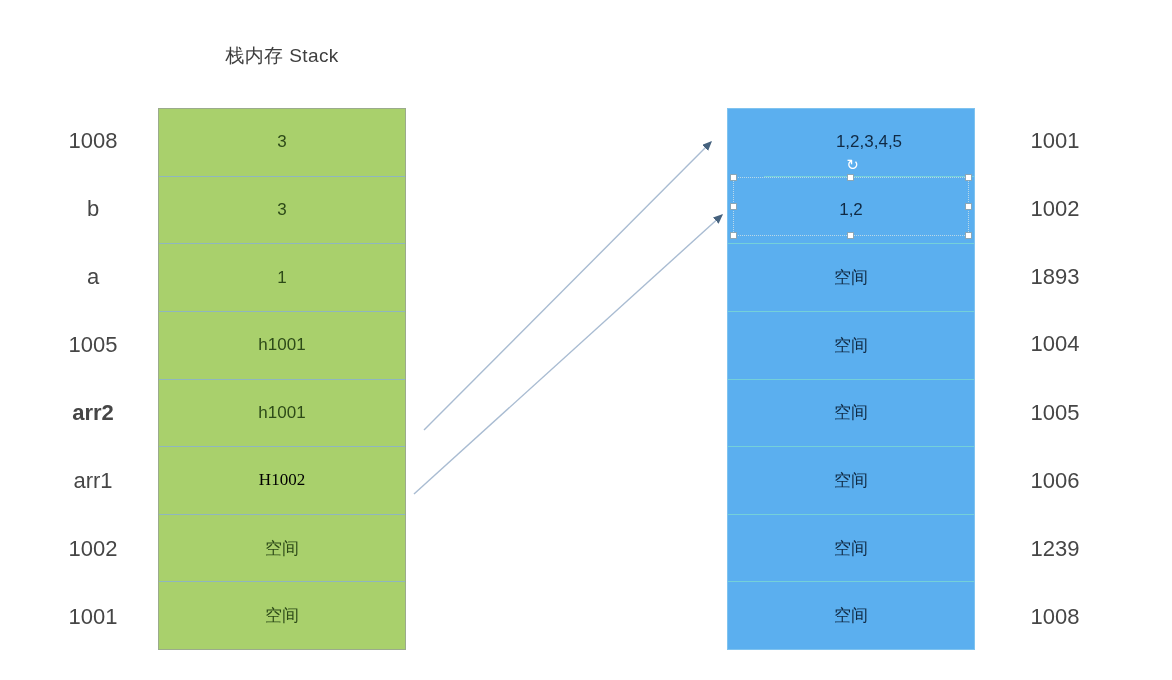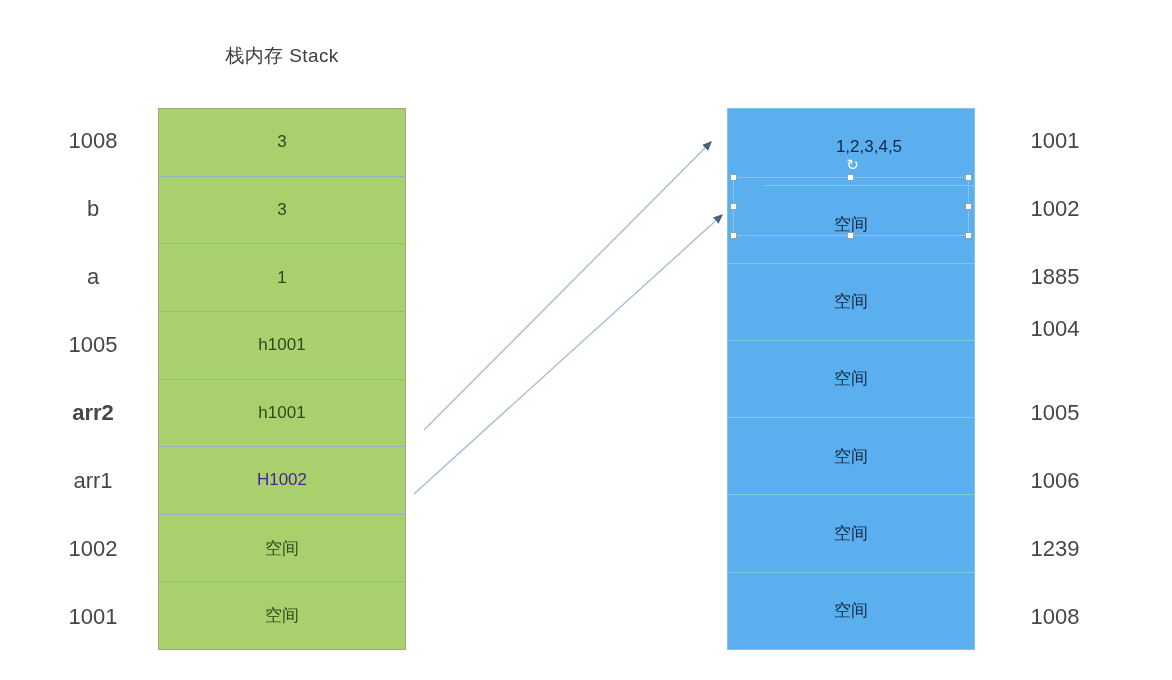--- a/index.html
+++ b/index.html
@@ -162,36 +162,39 @@
       </div>
     <div class="mem-cell" style="color: rgb(45, 74, 24); border-bottom-color: rgb(143, 182, 192);">
         <span>1</span>
       </div>
     <div class="mem-cell" style="color: rgb(45, 74, 24); border-bottom-color: rgb(143, 182, 192);">
         <span>h1001</span>
       </div>
     <div class="mem-cell" style="color: rgb(45, 74, 24); border-bottom-color: rgb(143, 182, 192);">
         <span>h1001</span>
       </div>
-    <div class="mem-cell" style="color: #4c1d95; border-bottom-color: rgb(143, 182, 192);">
+    <div class="mem-cell" style="color: #000000; border-bottom-color: rgb(143, 182, 192); font-family: Liberation Serif, serif;">
         <span>H1002</span>
       </div>
     <div class="mem-cell" style="color: rgb(45, 74, 24); border-bottom-color: rgb(143, 182, 192);">
         <span>空间</span>
       </div>
     <div class="mem-cell" style="color: rgb(45, 74, 24); border-bottom-color: rgb(143, 182, 192);">
         <span>空间</span>
       </div>
   </div>
 
   <div class="mem-col" id="heap-column" style="background: rgb(91, 175, 239); border-color: rgb(127, 195, 239);">
     <div class="mem-cell" style="color: rgb(16, 42, 68); border-bottom-color: rgb(116, 208, 217); margin-left: 36px;">
         <span>1,2,3,4,5</span>
       </div>
     <div class="mem-cell" style="color: rgb(16, 42, 68); border-bottom-color: rgb(116, 208, 217);">
+        <span>1,2</span>
+      </div>
+    <div class="mem-cell" style="color: rgb(16, 42, 68); border-bottom-color: rgb(116, 208, 217);">
         <span>空间</span>
       </div>
     <div class="mem-cell" style="color: rgb(16, 42, 68); border-bottom-color: rgb(116, 208, 217);">
         <span>空间</span>
       </div>
     <div class="mem-cell" style="color: rgb(16, 42, 68); border-bottom-color: rgb(116, 208, 217);">
         <span>空间</span>
       </div>
     <div class="mem-cell" style="color: rgb(16, 42, 68); border-bottom-color: rgb(116, 208, 217);">
         <span>空间</span>
@@ -199,22 +202,22 @@
     <div class="mem-cell" style="color: rgb(16, 42, 68); border-bottom-color: rgb(116, 208, 217);">
         <span>空间</span>
       </div>
     <div class="mem-cell" style="color: rgb(16, 42, 68); border-bottom-color: rgb(116, 208, 217);">
         <span>空间</span>
       </div>
   </div>
 
   <div class="side-label right-label" style="top: 128px; color: rgb(70, 70, 70);">1001</div>
   <div class="side-label right-label" style="top: 196px; color: rgb(70, 70, 70);">1002</div>
-  <div class="side-label right-label" style="top: 264px; color: rgb(70, 70, 70);">1885</div>
-  <div class="side-label right-label" style="top: 316px; color: rgb(70, 70, 70);">1004</div>
+  <div class="side-label right-label" style="top: 264px; color: rgb(70, 70, 70);">1893</div>
+  <div class="side-label right-label" style="top: 331px; color: rgb(70, 70, 70);">1004</div>
   <div class="side-label right-label" style="top: 400px; color: rgb(70, 70, 70);">1005</div>
   <div class="side-label right-label" style="top: 468px; color: rgb(70, 70, 70);">1006</div>
   <div class="side-label right-label" style="top: 536px; color: rgb(70, 70, 70);">1239</div>
   <div class="side-label right-label" style="top: 604px; color: rgb(70, 70, 70);">1008</div>
 
   <div id="rotate-handle">↻</div>
 
   <div id="selection-overlay">
     <div class="sel-handle h-tl" style="background: rgb(255, 255, 255); border-color: rgb(138, 166, 182);"></div>
     <div class="sel-handle h-tc" style="background: rgb(255, 255, 255); border-color: rgb(138, 166, 182);"></div>

